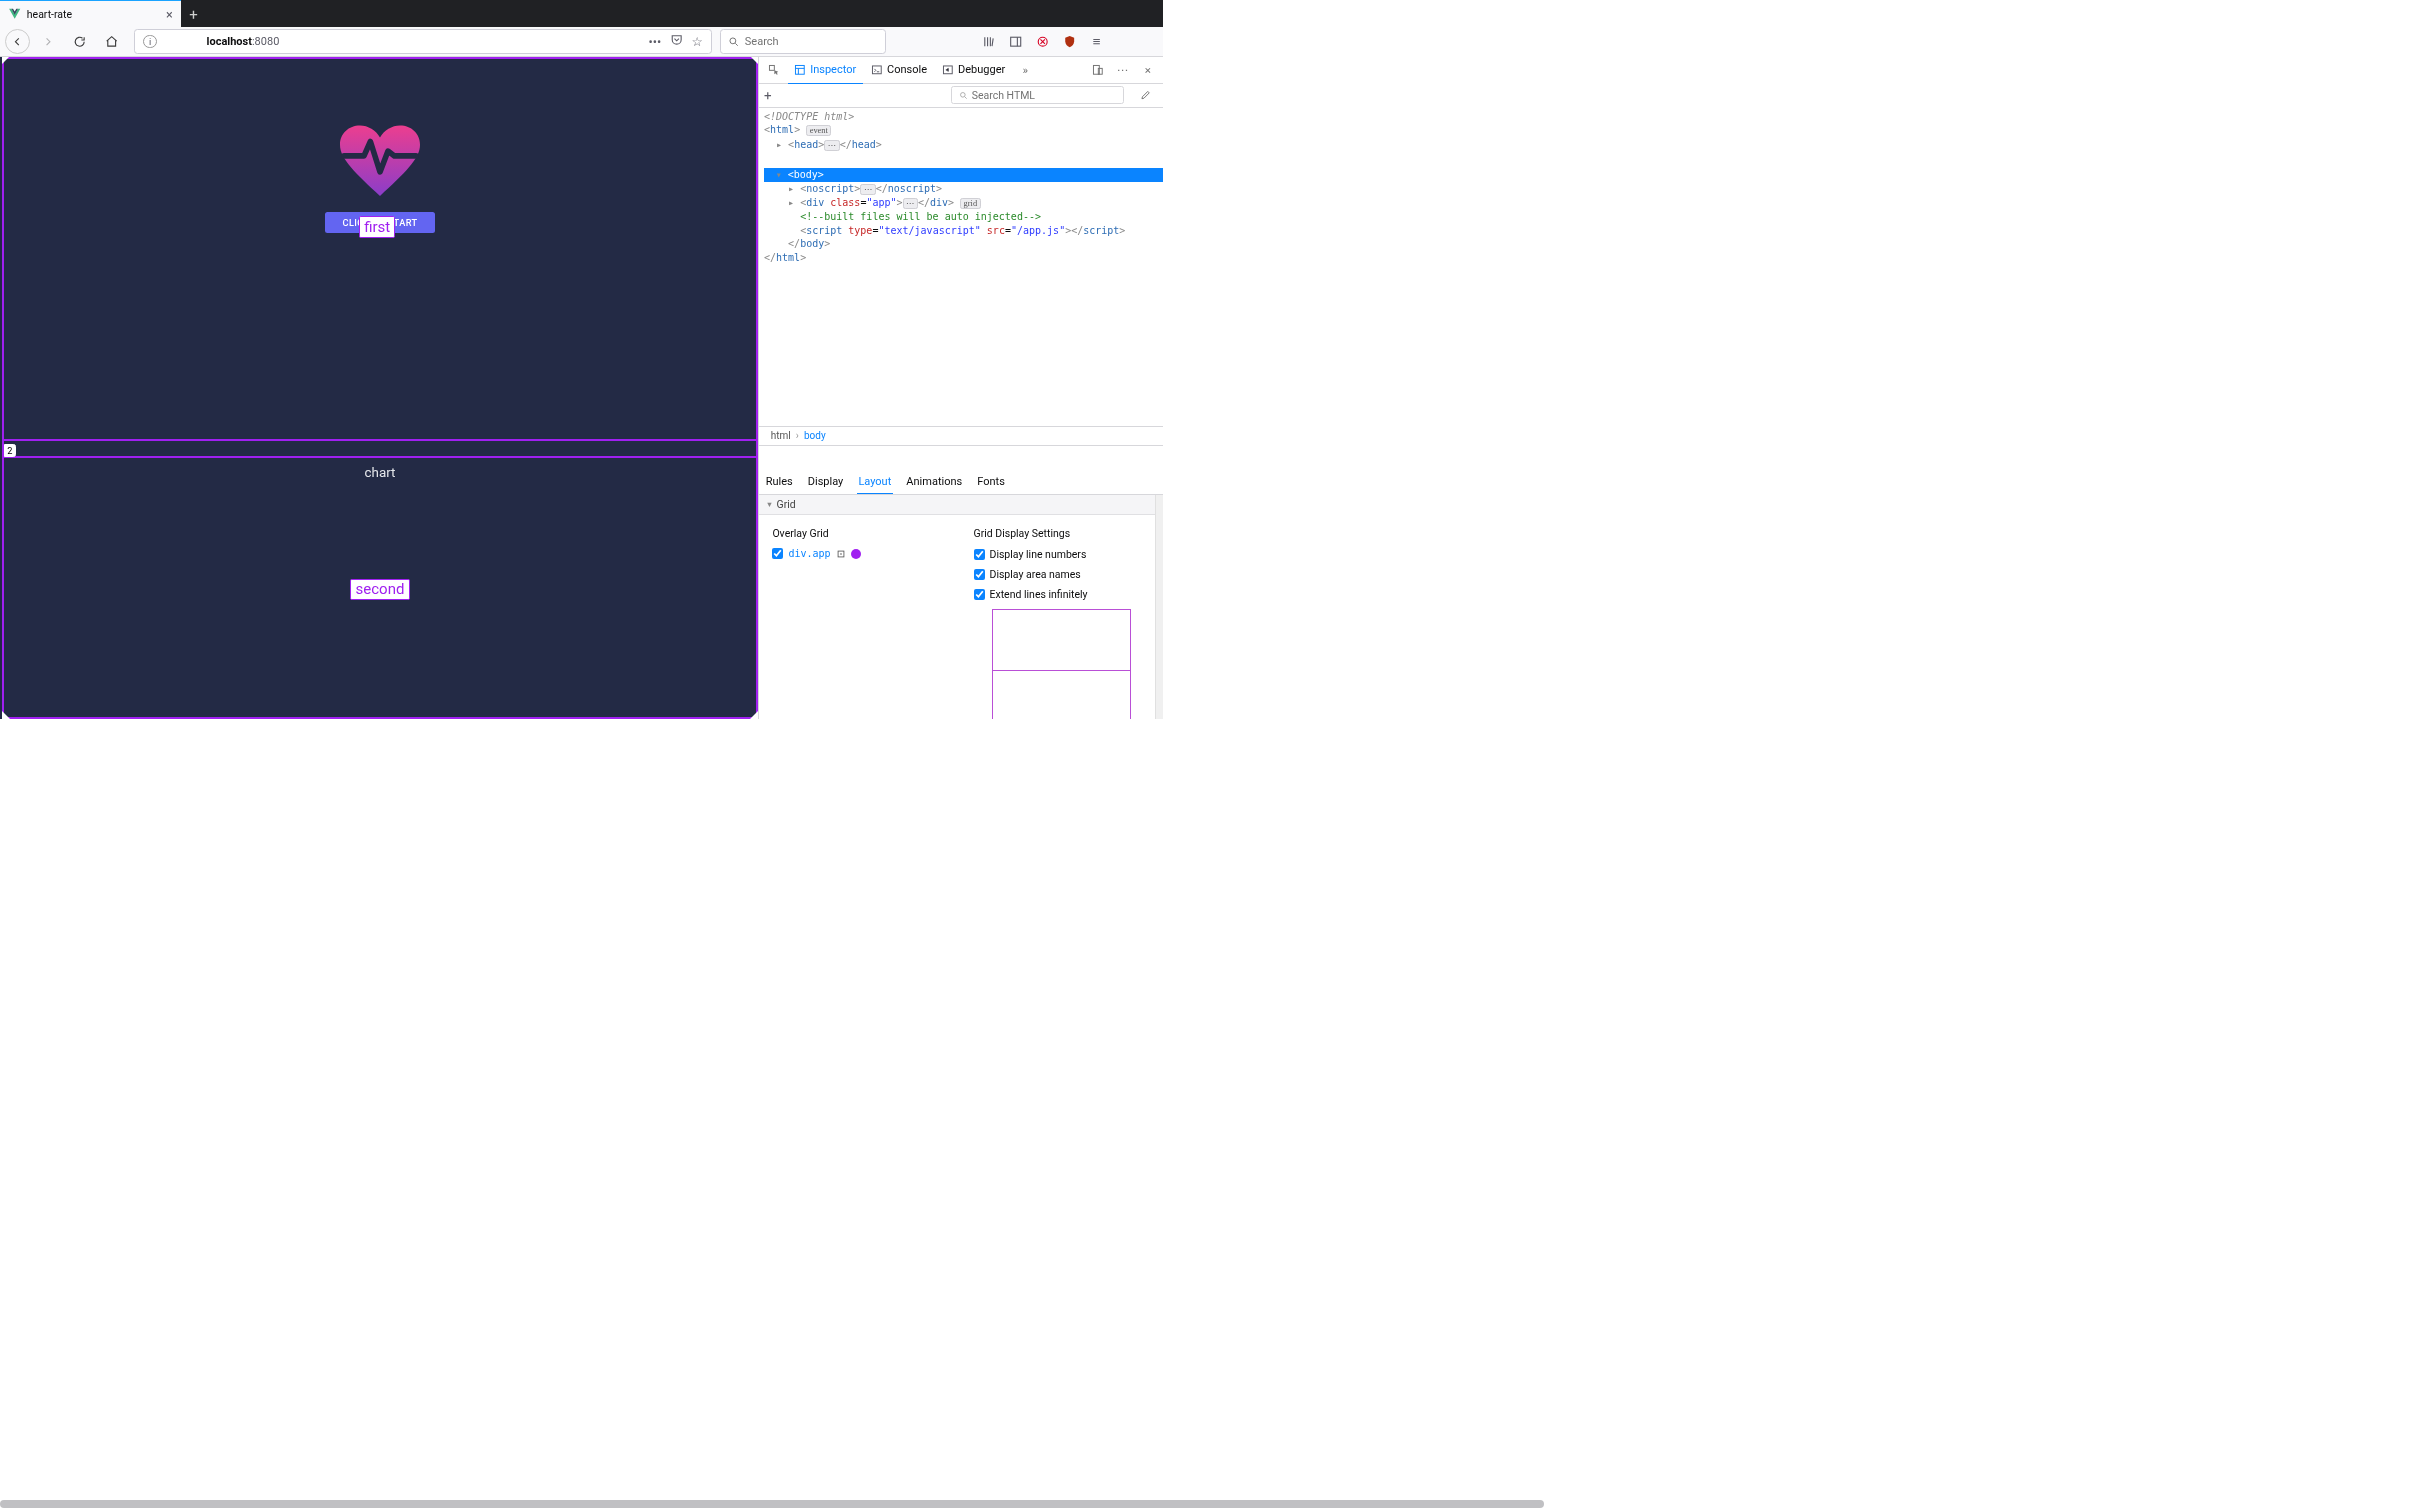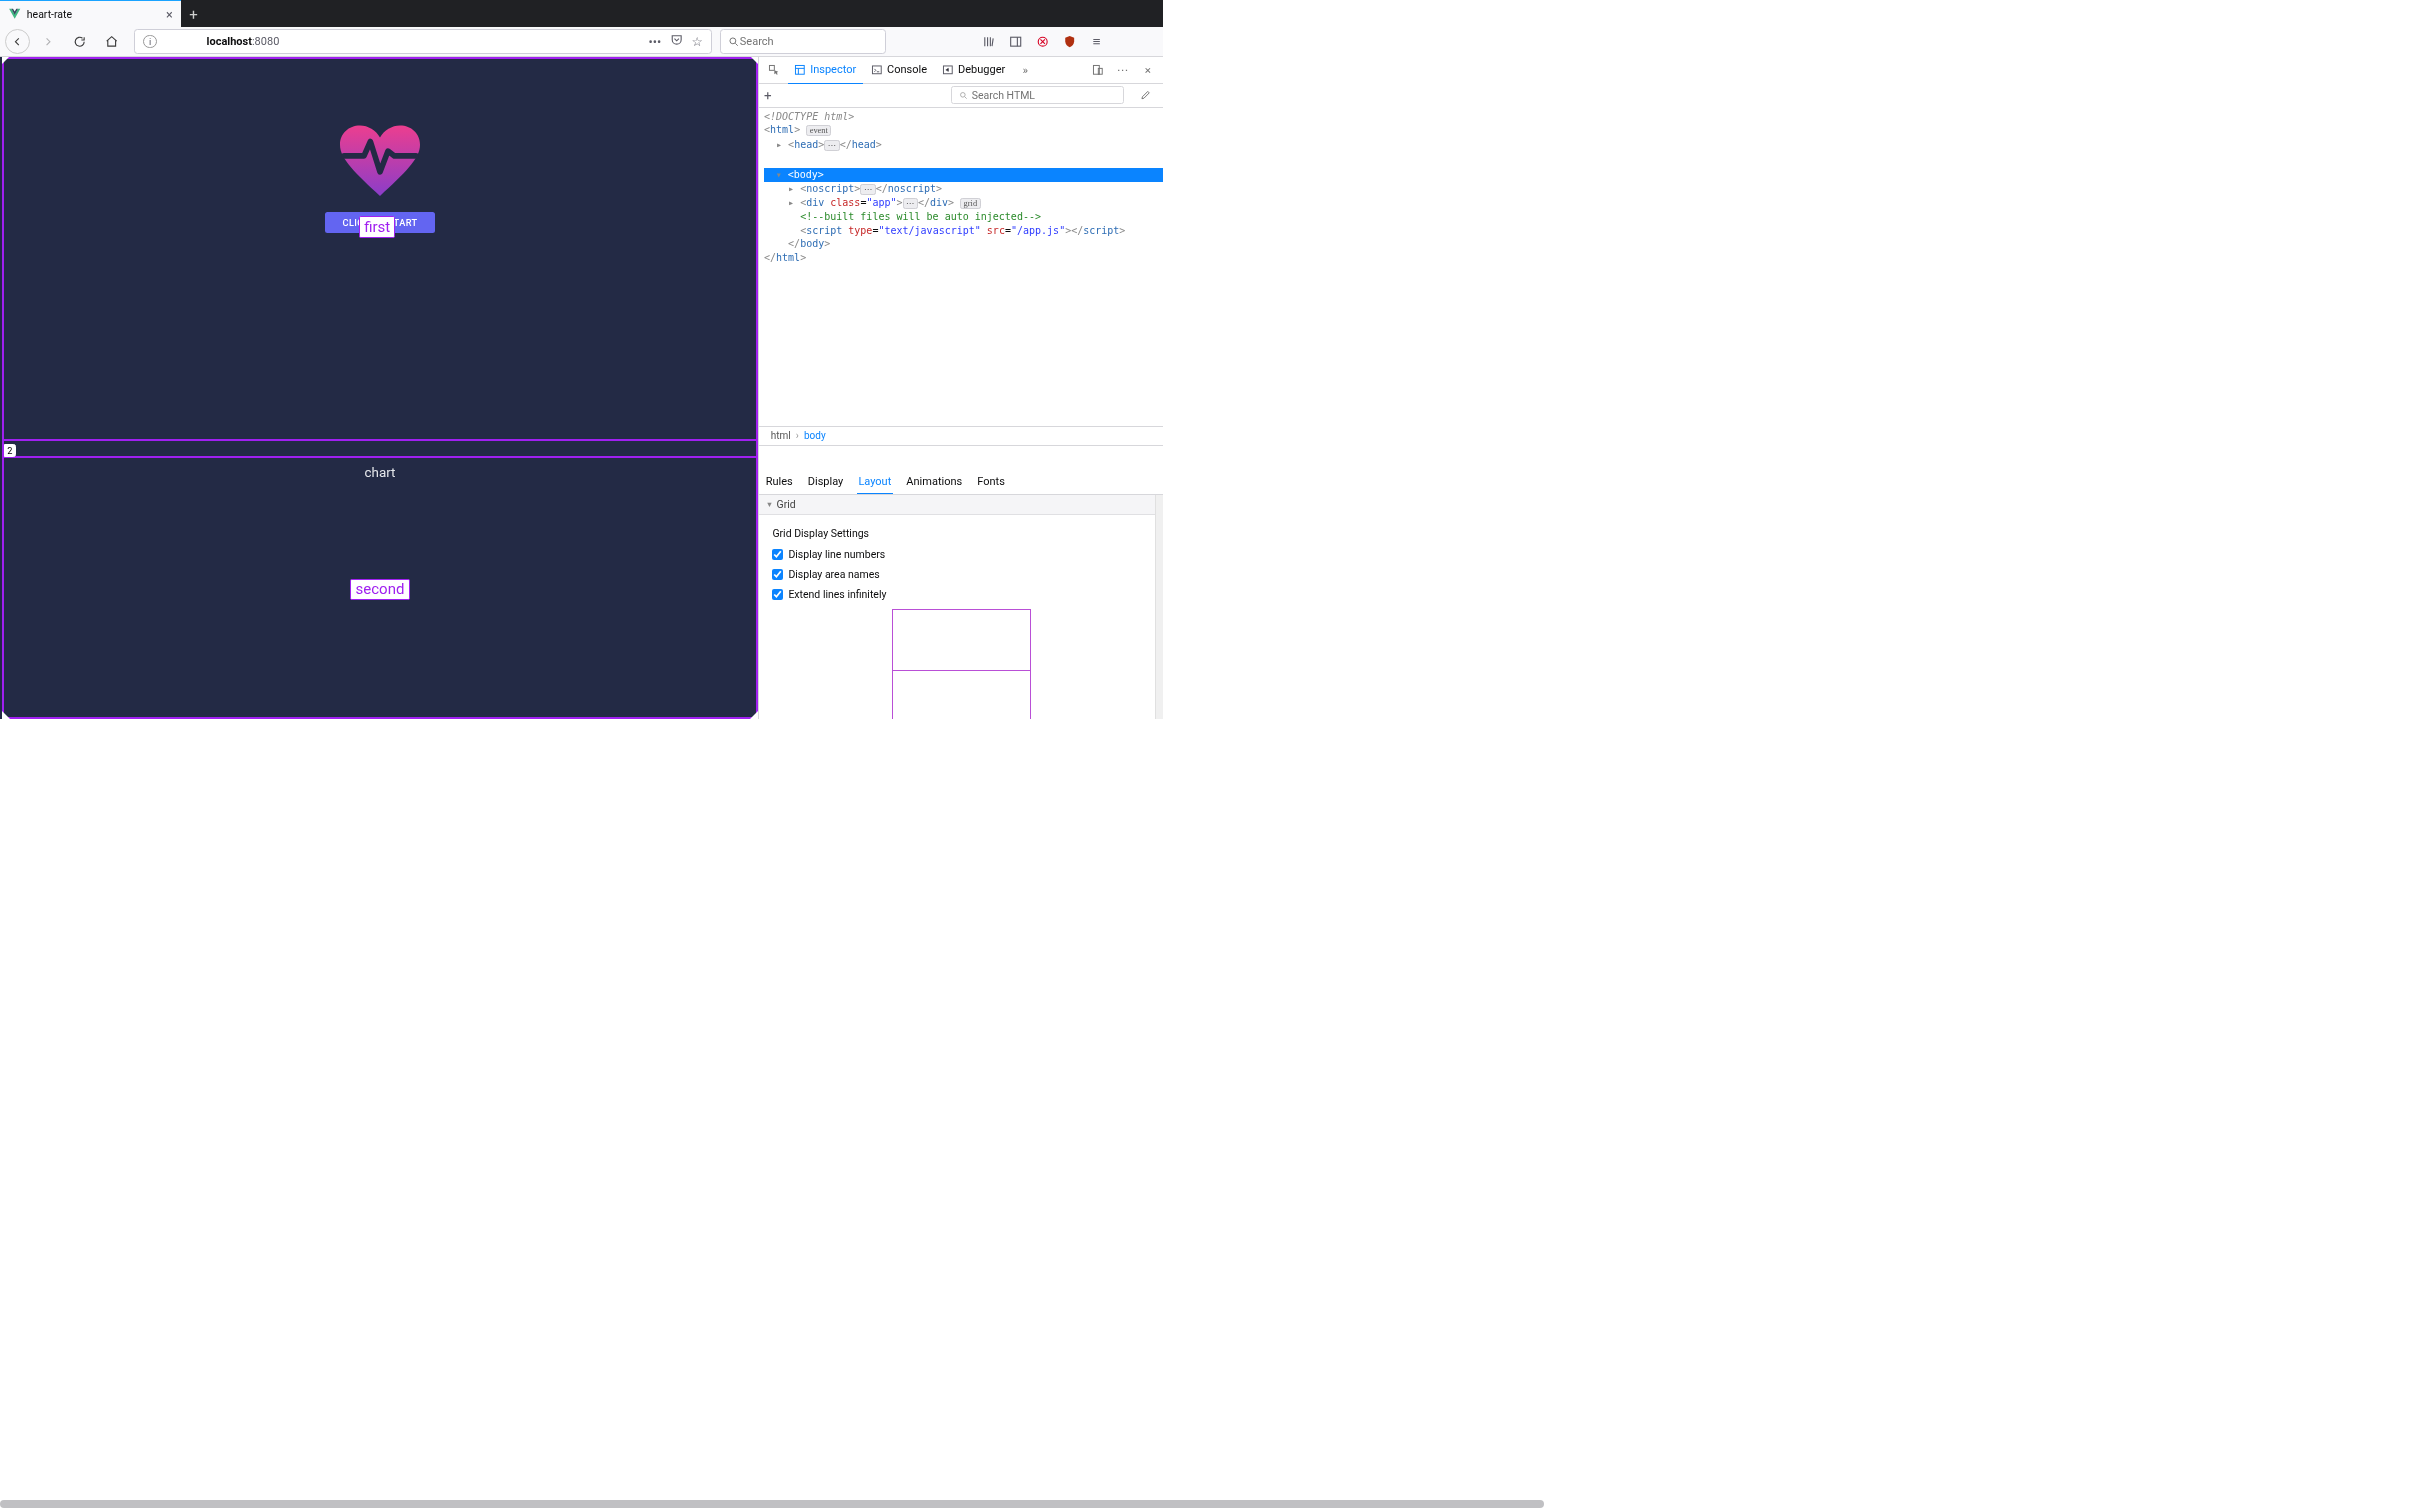--- a/index.html
+++ b/index.html
@@ -56,21 +56,21 @@
     display: flex; align-items: center; padding: 0 8.4px; gap: 6.7px;
     background: #fff; margin: 0 5px; min-width: 251px;
     max-width: 578px;
   }
   .url-bar .info { color: #5b5b66; font-size: 11.7px; border:0.8px solid #999; border-radius:50%; width:13.4px; height:13.4px; display:flex; align-items:center; justify-content:center; font-size:9.2px;}
   .url-bar .addr { flex: 1; color: #5b5b66; }
   .url-bar .addr b { font-weight: 700; color: #0c0c0d; margin-left: 43px; }
   .url-bar .right-icons { display: flex; gap: 8.4px; color: #5b5b66; font-size: 12.6px; align-items:center;}
   .searchbar {
     width: 166px; height: 25px; border: 0.8px solid #cfcfd8; border-radius: 3.4px; background: #fff;
-    display: flex; align-items: center; padding: 0 6.7px; color: #737373;
+    display: flex; align-items: center; padding: 0 6.7px; gap: 5px; color: #737373;
   }
   .tb-spacer { width: 84px; }
   .tb-icon { width: 23.5px; height: 23.5px; display: flex; align-items:center; justify-content:center; color:#5b5b66; font-size:13.4px; }
   .tb-icon.red { color:#d70022; }
   .tb-icon.orange { color:#d76e00; }
 
   
   .workspace { display: flex; height: calc(100% - 57px - 8.4px); }
   .page-viewport {
     width: 758px; height: 100%;
@@ -382,20 +382,32 @@
       <div class="st">Animations</div>
       <div class="st">Fonts</div>
     </div>
 
     <div class="layout-panel">
       <div class="section-header">
           <span class="tw">▼</span>
           <span>Grid</span>
         </div>
       <div class="layout-body">
+        <div class="col">
+          <div class="ov-title">Overlay Grid</div>
+          <div class="ov-item">
+            <input type="checkbox" checked="" style="">
+            <span class="sel-name">div.app</span>
+            <svg width="10" height="10" viewBox="0 0 24 24">
+                <rect x="5" y="5" width="14" height="14" fill="none" stroke="#555" stroke-width="2"></rect>
+                <circle cx="12" cy="12" r="2" fill="#555"></circle>
+              </svg>
+            <span class="swatch" style="background:#a020f0"></span>
+          </div>
+        </div>
         <div class="col">
           <div class="ov-title">Grid Display Settings</div>
           <div class="ov-item">
               <input type="checkbox" checked="" style="">
               <span>Display line numbers</span>
             </div>
           <div class="ov-item">
               <input type="checkbox" checked="" style="">
               <span>Display area names</span>
             </div>

